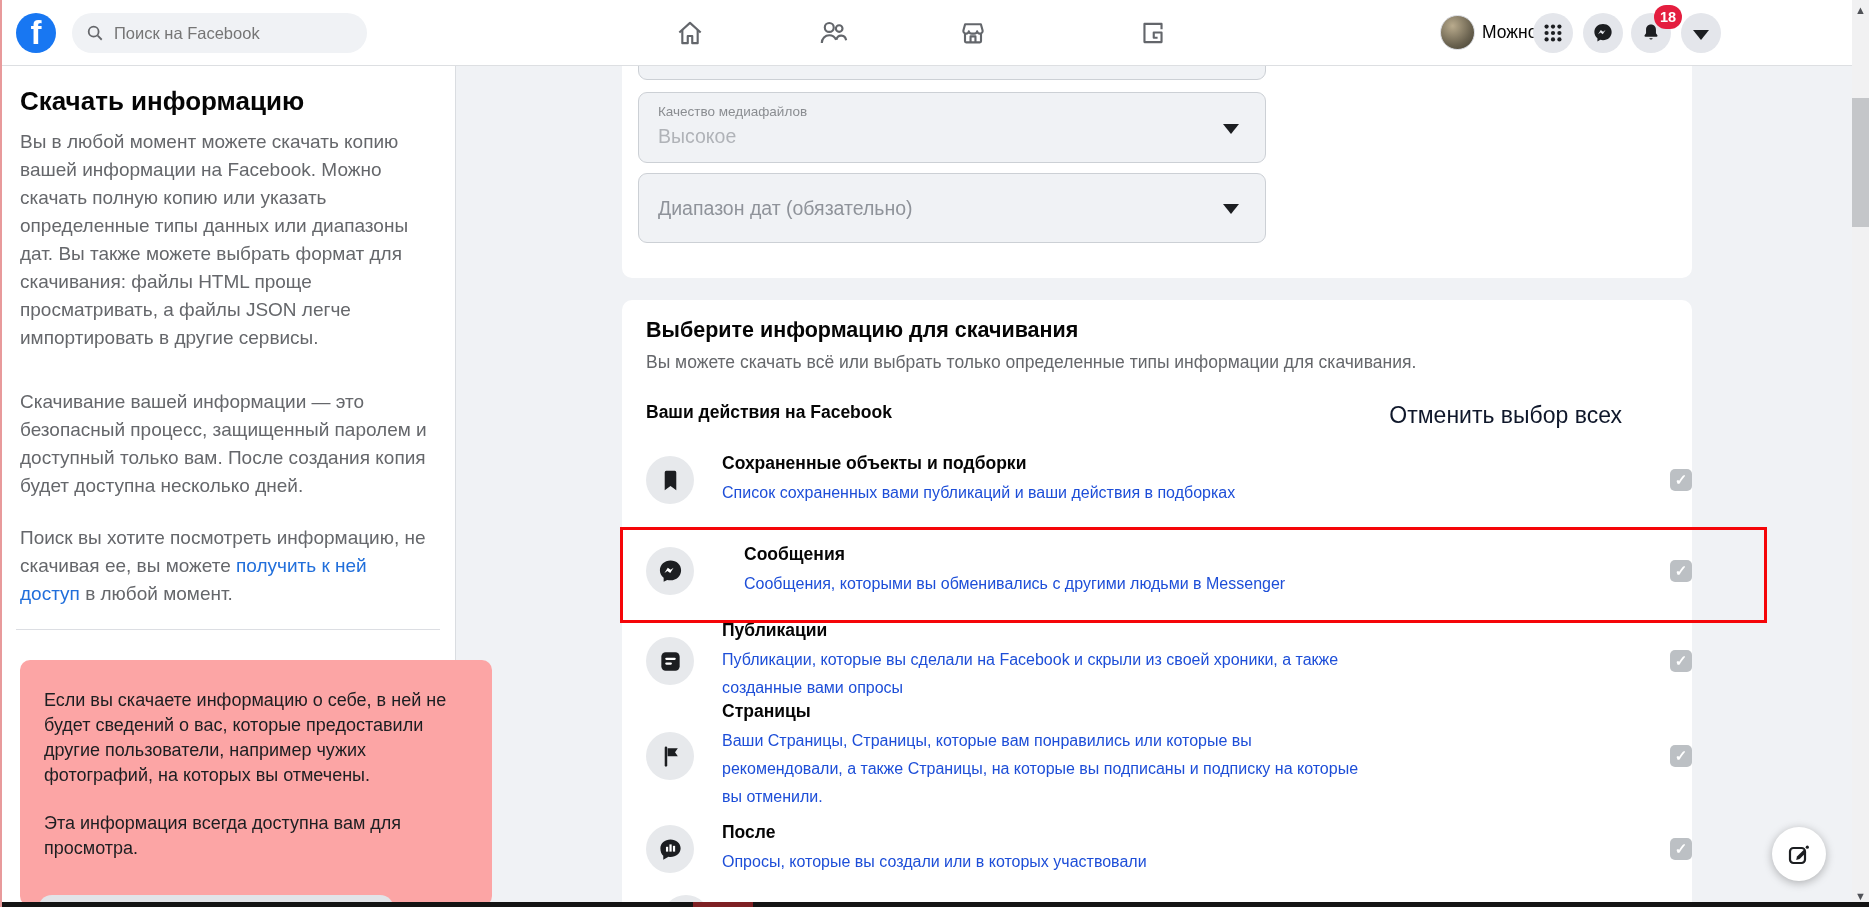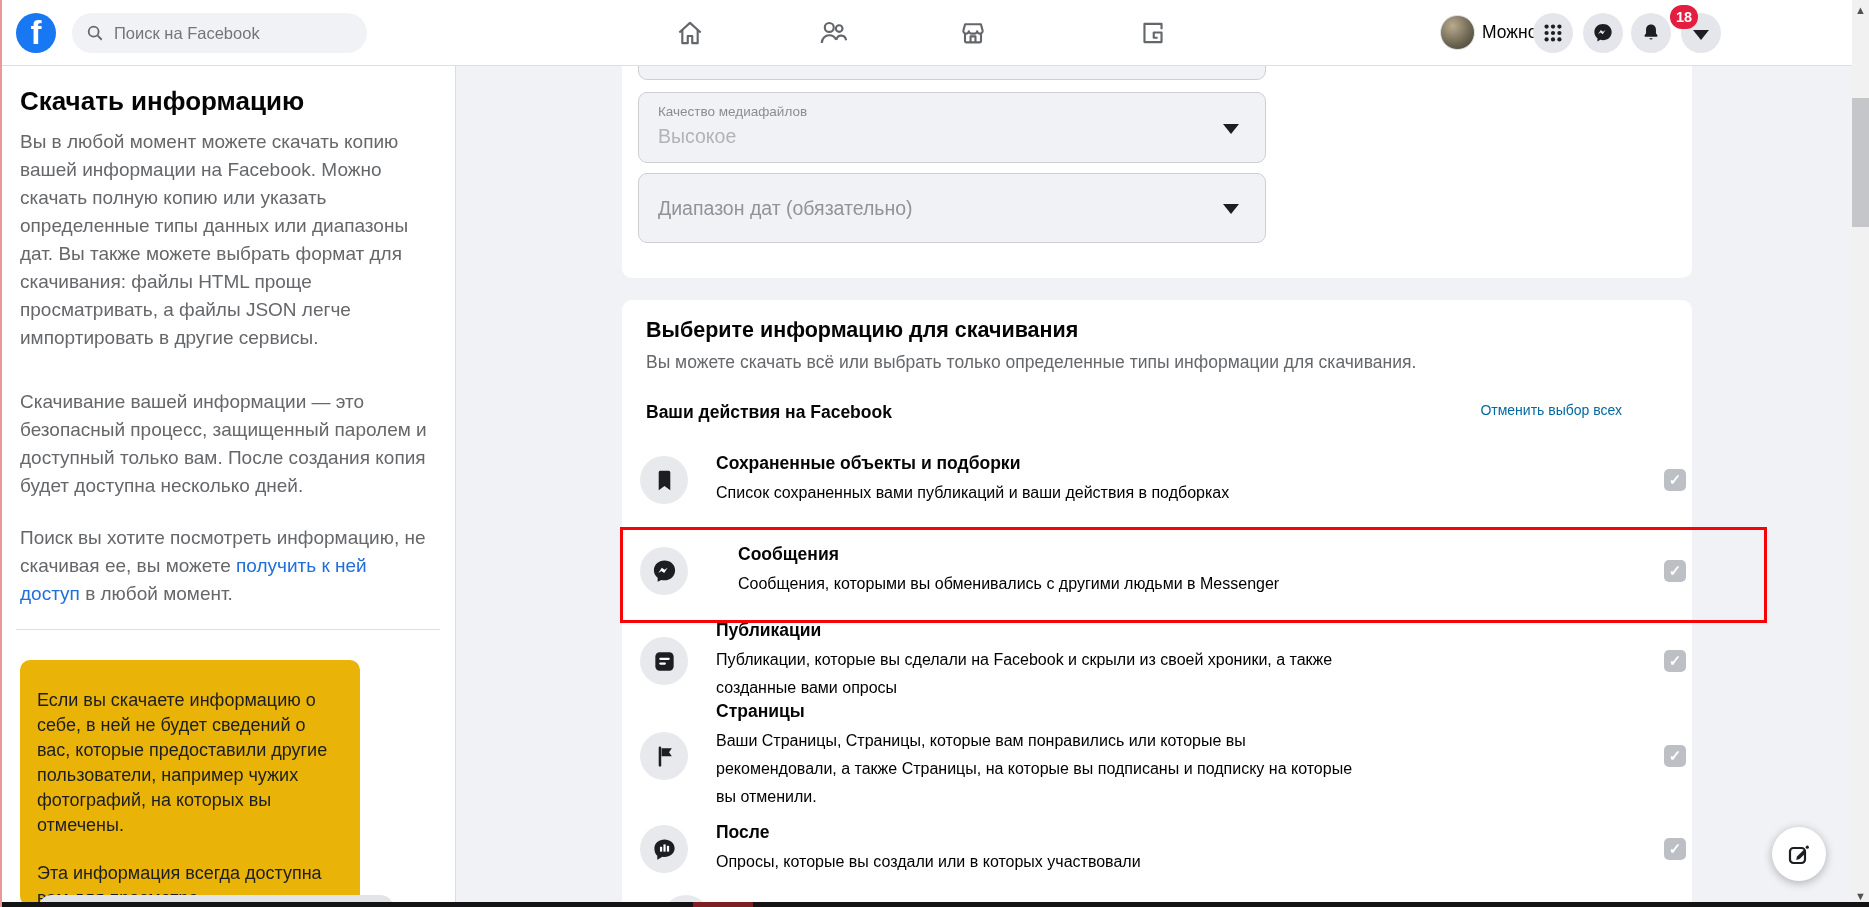--- a/index.html
+++ b/index.html
@@ -26,32 +26,32 @@
             border:1px solid #d8dadf; cursor:pointer; }
   .user-name { position:absolute; left:1482px; top:22px; font-size:17.5px; color:#050505; cursor:pointer; }
   .hbtn { position:absolute; top:13px; width:40px; height:40px; border-radius:50%;
           background:#e4e6eb; display:flex; align-items:center; justify-content:center; cursor:pointer; }
   .hbtn svg { width:22px; height:22px; }
   .b-grid { left:1533px; } .b-mess { left:1583px; } .b-bell { left:1631px; } .b-chev { left:1681px; }
   .chev-tri { width:0; height:0; border-left:8px solid transparent; border-right:8px solid transparent;
               border-top:10px solid #1c1e21; margin-top:3px; }
   .badge { position:absolute; left:1654px; top:5px; min-width:28px; height:24px; padding:0 6px;
            border-radius:13px; background:#e41e3f; color:#fff; font-size:14.5px; font-weight:bold;
-           display:flex; align-items:center; justify-content:center; z-index:35;margin-left:16px; }
+           display:flex; align-items:center; justify-content:center; z-index:35; }
 
   
   .sidebar { position:absolute; left:0; top:66px; width:456px; height:841px; background:#fff;
              border-right:1px solid #dadde1; z-index:5; }
   .sb-title { position:absolute; left:20px; top:20px; font-size:26px; font-weight:bold; color:#050505; }
   .sb-p { position:absolute; left:20px; width:410px; font-size:19px; line-height:28px; color:#65676b; }
   .sb-p1 { top:62px; } .sb-p2 { top:322px; } .sb-p3 { top:458px; }
   .sb-link { color:#216fdb; cursor:pointer; }
   .sb-divider { position:absolute; left:16px; top:563px; width:424px; height:1px; background:#dcdee3; }
-  .note-card { position:absolute; left:20px; top:594px; width:340px; height:246px; background:#eab308;
-               border-radius:10px; padding:28px 17px; }
+  .note-card { position:absolute; left:20px; top:594px; width:472px; height:246px; background:#fca5a5;
+               border-radius:10px; padding:28px 24px; }
   .note-card p { font-size:18px; line-height:25px; color:#1c1e21; }
   .note-card p + p { margin-top:23px; }
   .sb-pill { position:absolute; left:38px; top:829px; width:356px; height:14px; background:#e2e4e8;
              border-radius:16px 16px 0 0; cursor:pointer; }
 
   
   .card1 { position:absolute; left:622px; top:20px; width:1070px; height:258px; background:#fff;
            border-radius:10px; z-index:10; }
   .field { position:absolute; left:16px; width:628px; background:#f0f2f5;
            border:1px solid #ccd0d5; border-radius:9px; cursor:pointer; }
@@ -63,32 +63,32 @@
   .f-ph    { position:absolute; left:19px; top:23px; font-size:19.5px; color:#8f939a; }
   .caret { position:absolute; right:26px; top:50%; margin-top:-4px; width:0; height:0;
            border-left:8px solid transparent; border-right:8px solid transparent;
            border-top:10px solid #1c1e21; }
 
   .card2 { position:absolute; left:622px; top:300px; width:1070px; height:640px; background:#fff;
            border-radius:10px; z-index:10; }
   .c2-title { position:absolute; left:24px; top:18px; font-size:21.5px; font-weight:bold; color:#050505; }
   .c2-sub { position:absolute; left:24px; top:52px; font-size:17.5px; color:#65676b; }
   .group-title { position:absolute; left:24px; top:102px; font-size:17.5px; font-weight:bold; color:#050505; }
-  .deselect { position:absolute; right:70px; top:102px; font-size:14px; color:#0369a1; cursor:pointer; }
-
-  .row { position:absolute; left:6px; width:1070px; display:flex; align-items:center;
+  .deselect { position:absolute; right:70px; top:102px; font-size:23px; color:#0f172a; cursor:pointer; }
+
+  .row { position:absolute; left:12px; width:1070px; display:flex; align-items:center;
          padding:0 12px; cursor:pointer; }
   .r1 { top:140px; height:80px; } .r2 { top:232px; height:78px;gap:22px; } .r3 { top:318px; height:86px; }
   .r4 { top:410px; height:92px; } .r5 { top:512px; height:74px; }
   .row-icon { width:48px; height:48px; border-radius:50%; background:#e7e9ec; flex:none;
               display:flex; align-items:center; justify-content:center; }
   .row-icon svg { width:27px; height:27px; }
   .row-text { margin-left:28px; }
   .row-title { font-size:17.5px; font-weight:bold; color:#050505; margin-bottom:5px; }
-  .row-desc { font-size:16px; line-height:28px; color:#000000; max-width:655px; }
+  .row-desc { font-size:16px; line-height:28px; color:#1d4ed8; max-width:655px; }
   .row-check { margin-left:auto; width:22px; height:22px; border-radius:5px; background:#bcc0c4;
                color:#fff; display:flex; align-items:center; justify-content:center; flex:none; }
   .row-check::after { content:"✓"; font-size:15px; font-weight:bold; }
   .row6-stub { position:absolute; left:40px; top:595px; width:48px; height:48px; border-radius:50%;
                background:#e7e9ec; }
 
   
   .highlight { position:absolute; left:620px; top:527px; width:1147px; height:96px;
                border:3px solid #f50508; z-index:40; pointer-events:none; }
 

